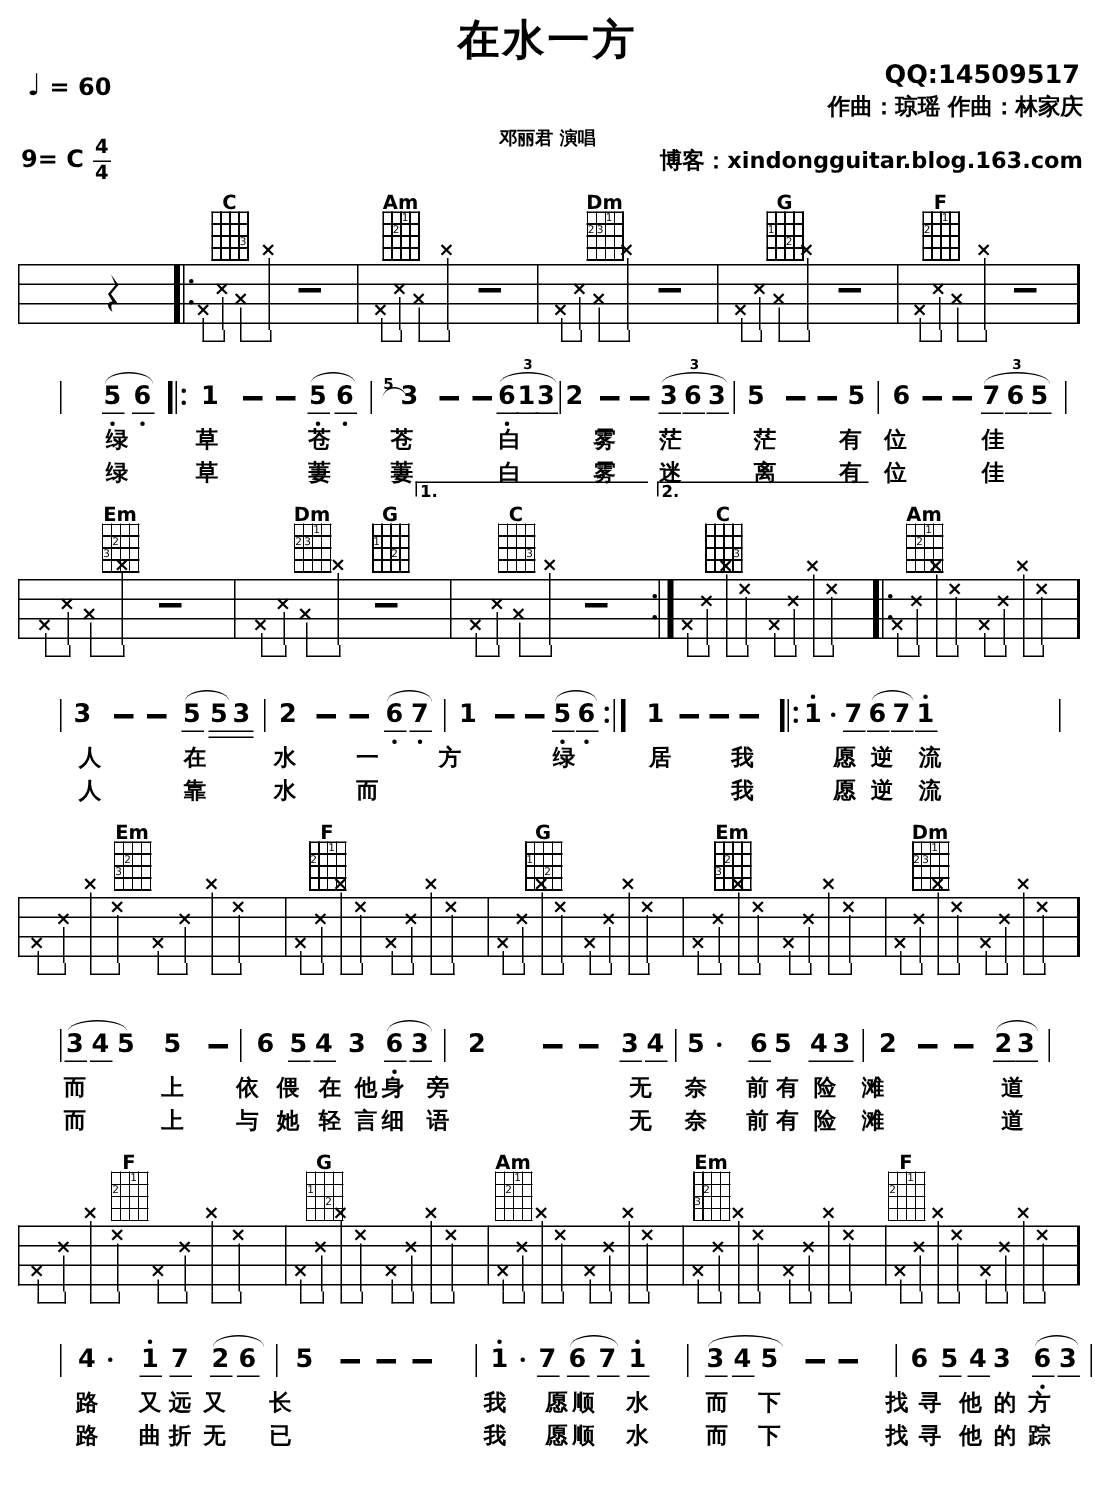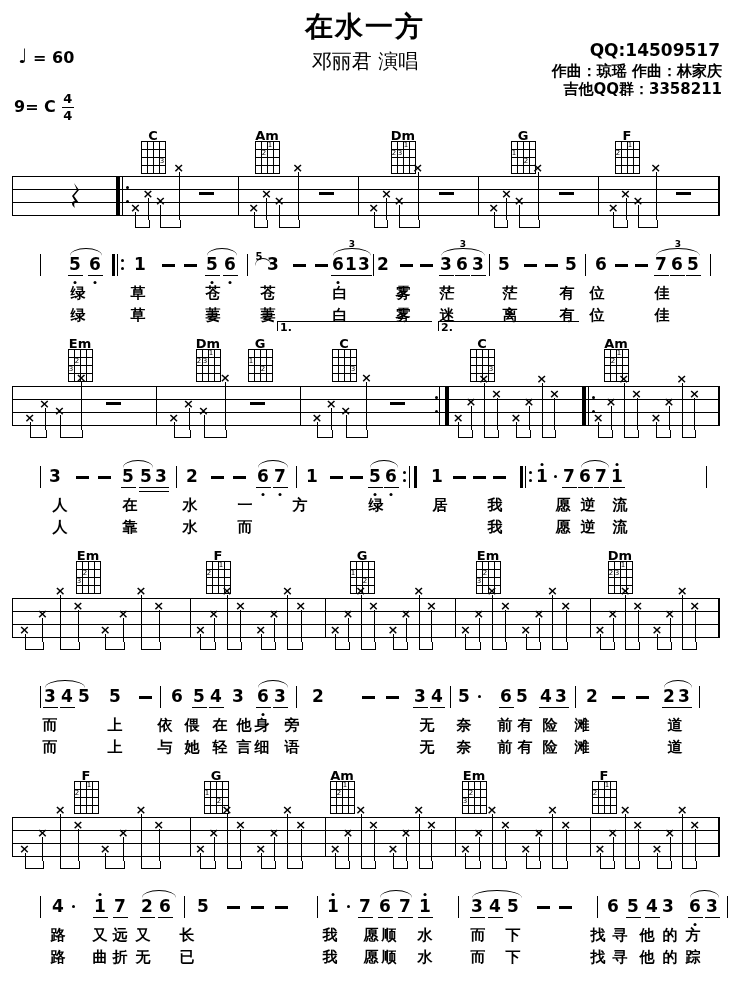--- a/index.html
+++ b/index.html
@@ -1,20 +1,20 @@
 <!DOCTYPE html>
 <html><head>
 <meta charset="utf-8">
 <style>
   html,body{margin:0;padding:0;background:#888;}
   .page{position:relative;width:730px;height:996px;background:#fff;color:#000;
         font-family:"DejaVu Sans","Liberation Sans",sans-serif;overflow:hidden;margin:0 auto;}
   .abs{position:absolute;}
   .title{font-size:28px;font-weight:bold;letter-spacing:2px;white-space:nowrap;}
-  .singer{font-size:20px;font-weight:normal;white-space:nowrap;}
+  .singer{font-size:12px;font-weight:bold;white-space:nowrap;margin-top:36px;}
   .meta{font-size:15px;font-weight:bold;white-space:nowrap;text-align:right;}
   .qqline{font-size:17px;font-weight:bold;white-space:nowrap;}
   .tempo{font-size:16px;font-weight:bold;white-space:nowrap;}
   .keysig{font-size:16px;font-weight:bold;white-space:nowrap;}
   .frac{display:inline-block;vertical-align:middle;text-align:center;font-size:13px;font-weight:bold;line-height:1.05;margin-left:6px;}
   .frac .bar{display:block;height:1px;background:#000;width:12px;margin:1px auto;}
   .hline{position:absolute;background:#000;height:1px;}
   .vline{position:absolute;background:#000;width:1px;}
   .note{position:absolute;font-weight:bold;font-size:17px;transform:translateX(-50%);line-height:1;white-space:nowrap;}
   .grace{font-size:10px;}
@@ -46,21 +46,21 @@
   <div class="abs tempo" style="left:18px;top:44px;">
     <span style="font-size:20px;">♩</span>
     <span>= 60</span>
   </div>
   <div class="abs keysig" style="left:14px;top:92px;">
     <span>9= C</span><span class="frac"><span>4</span><span class="bar"></span><span>4</span></span>
   </div>
 
   <div class="abs qqline" style="right:10px;top:40px;">QQ:14509517</div>
   <div class="abs meta" style="right:8px;top:62px;">作曲：琼瑶 作曲：林家庆</div>
-  <div class="abs meta" style="right:8px;top:80px;">吉他QQ群：3358211</div>
+  <div class="abs meta" style="right:8px;top:98px;">博客：xindongguitar.blog.163.com</div>
 
   <div id="music-root">
       <div class="cname" style="left: 153px; top: 128px;">C</div>
       <div class="cgrid" style="left: 141px; top: 141px;"></div>
       <div class="fing" style="left: 162px; top: 161px;">3</div>
       <div class="cname" style="left: 267px; top: 128px;">Am</div>
       <div class="cgrid" style="left: 255px; top: 141px;"></div>
       <div class="fing" style="left: 270px; top: 145px;">1</div>
       <div class="fing" style="left: 264px; top: 153px;">2</div>
       <div class="cname" style="left: 403px; top: 128px;">Dm</div>

